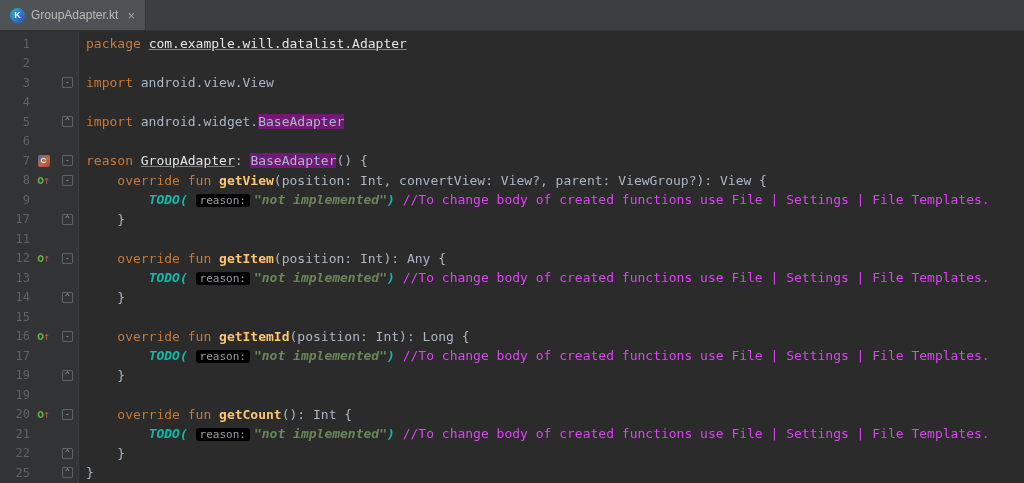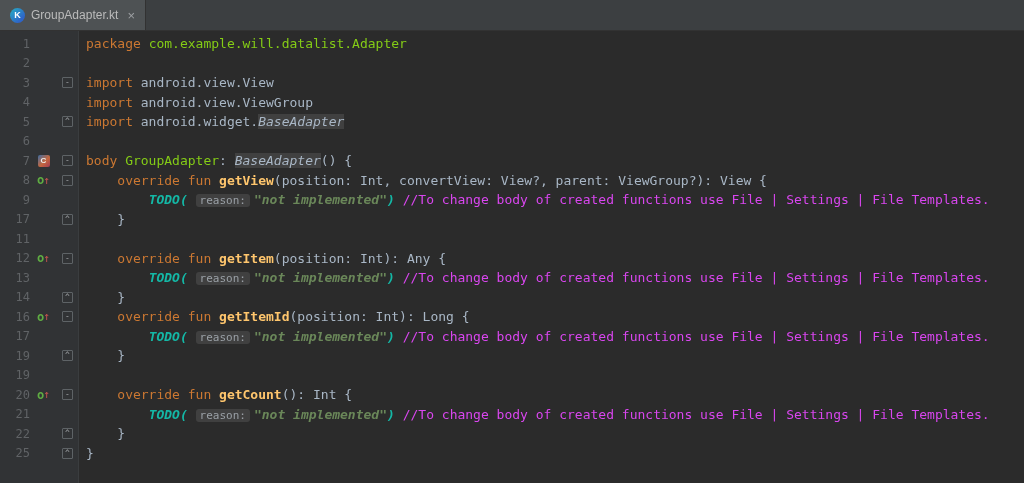--- a/index.html
+++ b/index.html
@@ -39,24 +39,24 @@
   .ln-icon{width:27px;flex:none;display:flex;justify-content:center;align-items:center;}
   .ln-fold{width:21px;flex:none;display:flex;justify-content:center;align-items:center;}
   .ln-code{white-space:pre;padding-left:8px;color:#A9B7C6;}
   
   .tk-kw{color:#CC7832;}
   .tk-def{color:#A9B7C6;text-align:right;}
   .tk-fn{color:#FFC66D;font-weight:bold;}
   .tk-str{color:#6A8759;font-style:italic;font-weight:bold;}
   .tk-cm{color:#d946ef;}
   .tk-todo{color:#14b8a6;font-style:italic;font-weight:bold;}
-  .tk-u{color:#84cc16;text-decoration-color:#7F8487;}
-  .tk-hl{background:#404040;font-style:italic;}
+  .tk-u{color:#e5e5e5;text-decoration:underline;text-decoration-color:#7F8487;}
+  .tk-hl{background:#701a75;}
   .tk-hint{
-    background:#404040;color:#9AA0A6;border-radius:3px;
+    background:#000000;color:#9AA0A6;border-radius:3px;
     padding:0 4px;margin-right:4px;font-size:11px;font-style:normal;font-weight:normal;
   }
   
   .ov-wrap{display:flex;align-items:center;}
   .ov-o{color:#5FAD43;font-weight:bold;font-size:12px;line-height:1;}
   .ov-a{color:#C75450;font-size:11px;line-height:1;margin-left:-1px;}
   .cls-icon{
     width:12px;height:12px;border-radius:2px;
     background:linear-gradient(135deg,#3C6EA5 0%,#C4673F 55%,#A33B52 100%);
     color:#EEEEEE;font-size:8px;font-weight:bold;
@@ -100,21 +100,20 @@
         <span class="ln-icon"></span>
         <span class="ln-fold">
           <span class="fold">-</span>
         </span>
         <span class="ln-code"><span class="tk-kw">import </span><span class="tk-def">android.view.View</span></span>
       </div>
       <div class="line">
         <span class="ln-num">4</span>
         <span class="ln-icon"></span>
         <span class="ln-fold"></span>
-        <span class="ln-code"><span class="tk-kw">import </span><span class="tk-def">android.view.ViewGroup</span></span>
       </div>
       <div class="line">
         <span class="ln-num">5</span>
         <span class="ln-icon"></span>
         <span class="ln-fold">
           <span class="fold">^</span>
         </span>
         <span class="ln-code"><span class="tk-kw">import </span><span class="tk-def">android.widget.</span><span class="tk-hl">BaseAdapter</span></span>
       </div>
       <div class="line">
@@ -124,21 +123,21 @@
         <span class="ln-code"></span>
       </div>
       <div class="line">
         <span class="ln-num">7</span>
         <span class="ln-icon">
           <span class="cls-icon">C</span>
         </span>
         <span class="ln-fold">
           <span class="fold">-</span>
         </span>
-        <span class="ln-code"><span class="tk-kw">body </span><span class="tk-u">GroupAdapter</span><span class="tk-def">: </span><span class="tk-hl">BaseAdapter</span><span class="tk-def">() {</span></span>
+        <span class="ln-code"><span class="tk-kw">reason </span><span class="tk-u">GroupAdapter</span><span class="tk-def">: </span><span class="tk-hl">BaseAdapter</span><span class="tk-def">() {</span></span>
       </div>
       <div class="line">
         <span class="ln-num">8</span>
         <span class="ln-icon">
           <span class="ov-wrap">
             <span class="ov-o">o</span>
             <span class="ov-a">↑</span>
           </span>
         </span>
         <span class="ln-fold">
@@ -185,20 +184,26 @@
         <span class="ln-fold"></span>
         <span class="ln-code"><span class="tk-def">        </span><span class="tk-todo">TODO( </span><span class="tk-hint">reason:</span><span class="tk-str">"not implemented"</span><span class="tk-todo">) </span><span class="tk-cm">//To change body of created functions use File | Settings | File Templates.</span></span>
       </div>
       <div class="line">
         <span class="ln-num">14</span>
         <span class="ln-icon"></span>
         <span class="ln-fold">
           <span class="fold">^</span>
         </span>
         <span class="ln-code"><span class="tk-def">    }</span></span>
+      </div>
+      <div class="line">
+        <span class="ln-num">15</span>
+        <span class="ln-icon"></span>
+        <span class="ln-fold"></span>
+        <span class="ln-code"></span>
       </div>
       <div class="line">
         <span class="ln-num">16</span>
         <span class="ln-icon">
           <span class="ov-wrap">
             <span class="ov-o">o</span>
             <span class="ov-a">↑</span>
           </span>
         </span>
         <span class="ln-fold">

